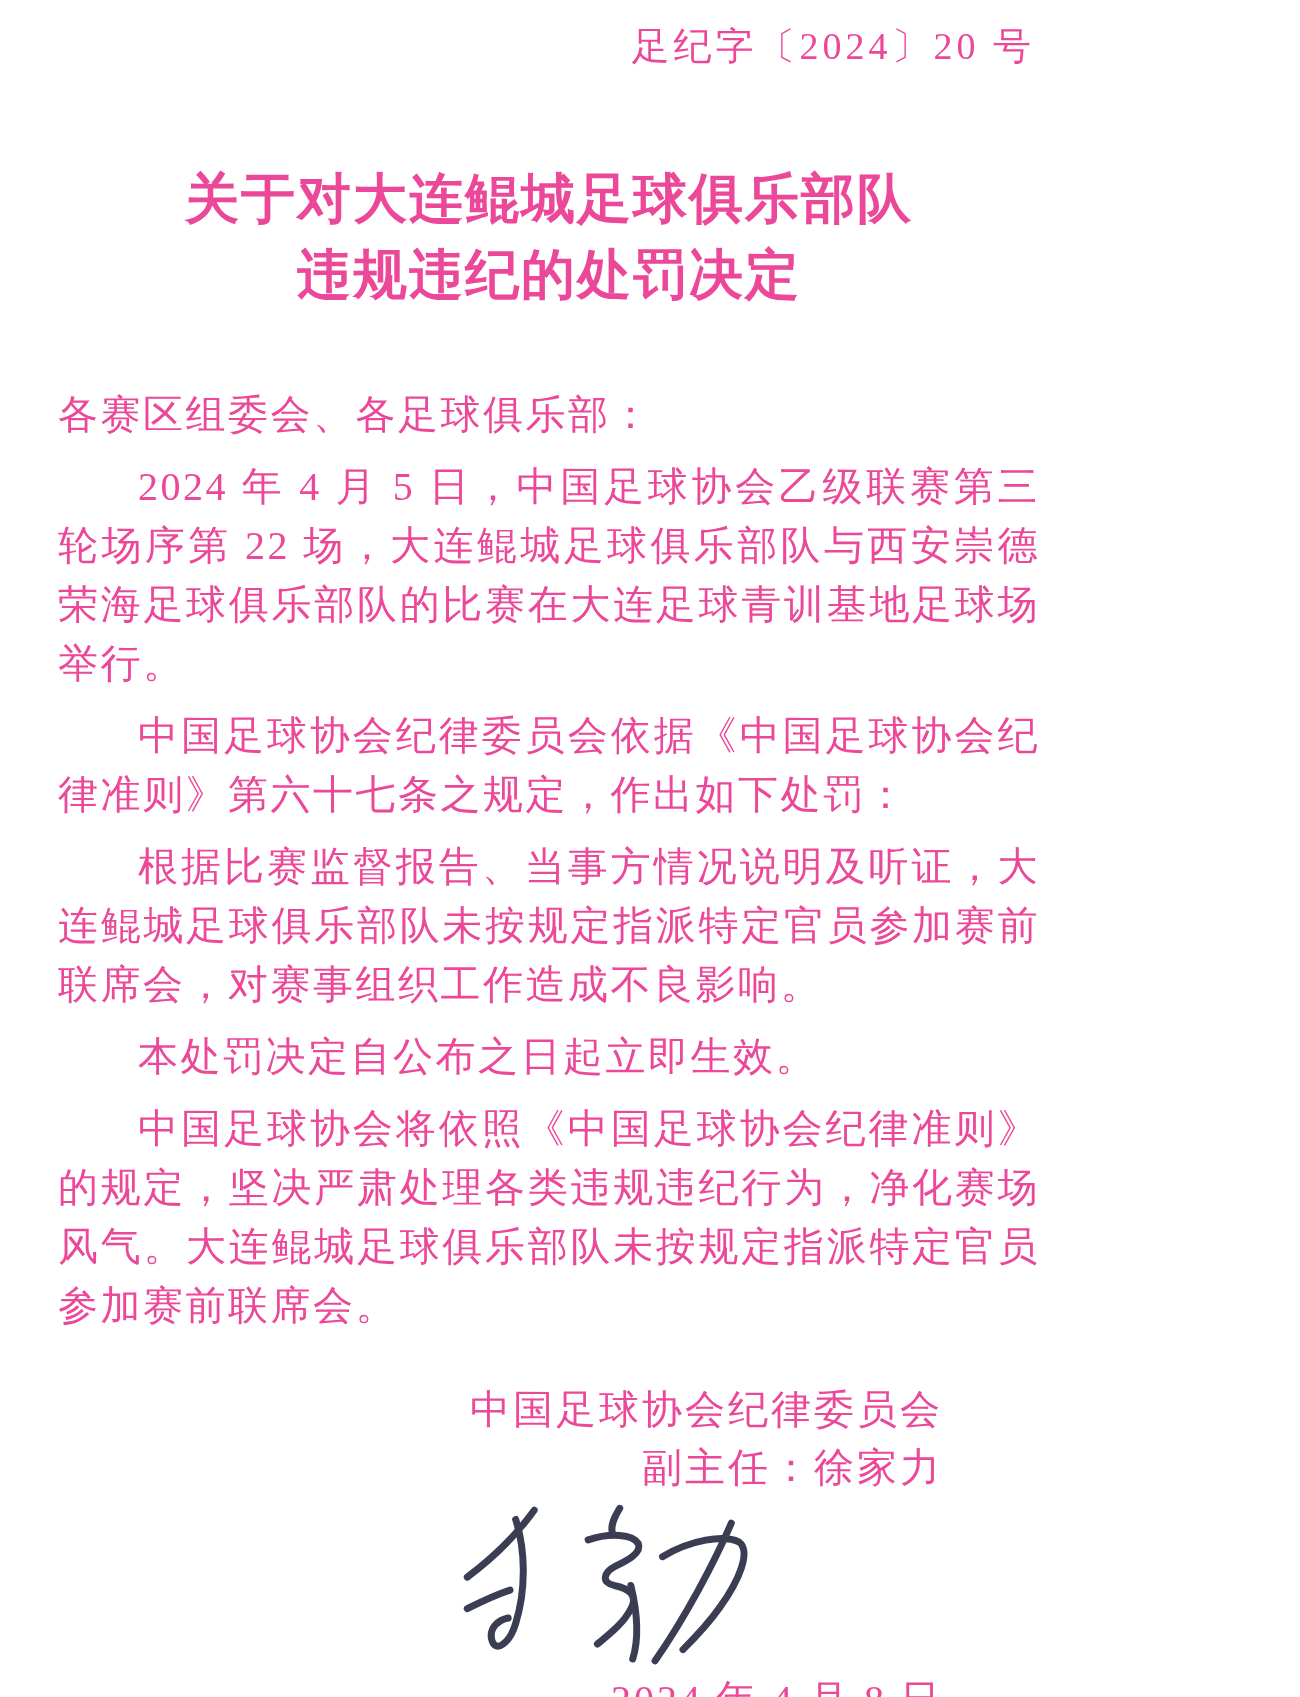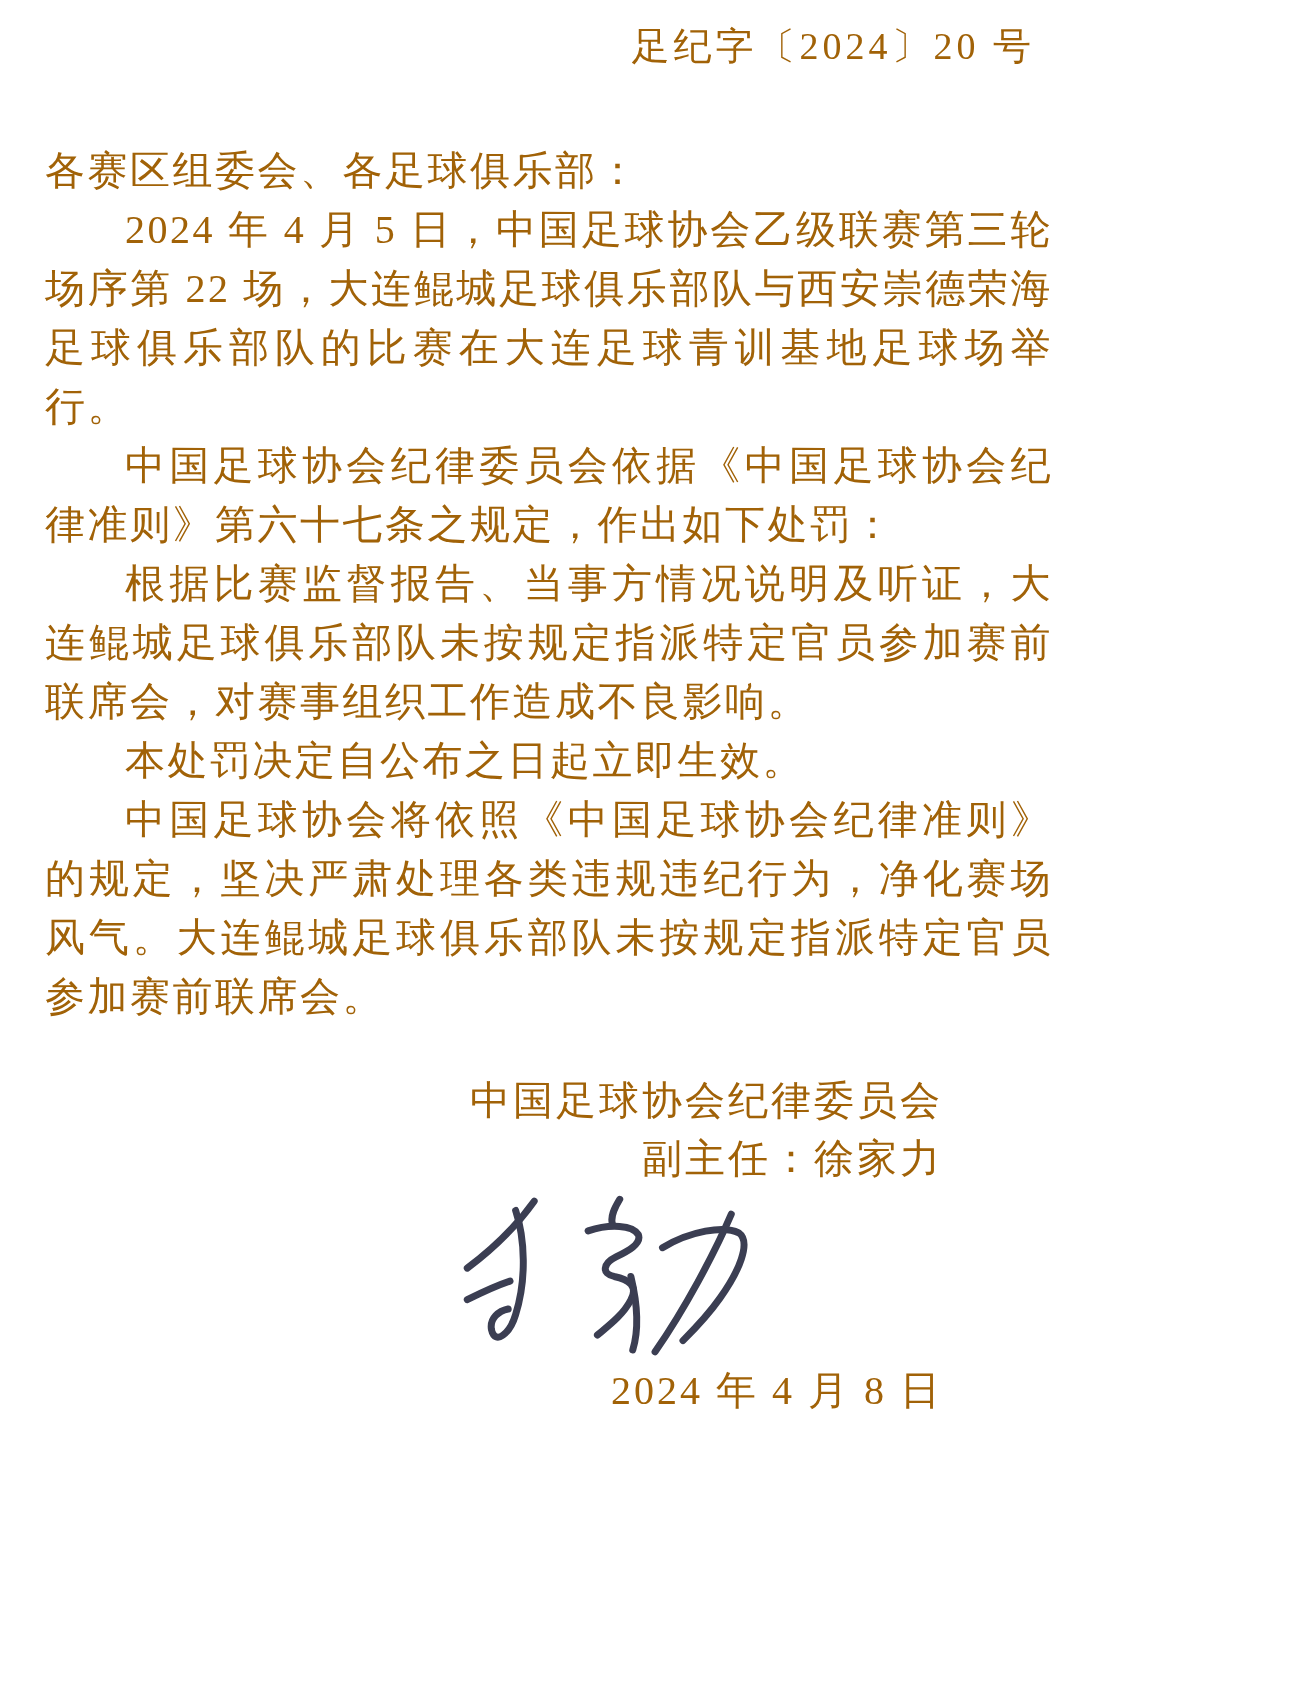--- a/index.html
+++ b/index.html
@@ -1,21 +1,21 @@
 <!DOCTYPE html>
 <html><head>
 <meta charset="utf-8">
 <style>
   html, body { margin: 0; padding: 0; background: #ffffff; }
   .page {
     position: relative;
     width: 1168px;
     height: 1697px;
     background: #ffffff;
-    color: #a16207;
+    color: #ec4899;
     font-family: "Liberation Serif", "DejaVu Serif", serif;
     box-sizing: border-box;
     overflow: hidden;
   }
   .content {
     box-sizing: border-box;
     width: 100%;
     height: 100%;
     padding: 24px 115px 0 45px;
   }
@@ -31,21 +31,21 @@
     margin: 92px 0 0 0;
     text-align: center;
     font-weight: bold;
     font-size: 54px;
     line-height: 76px;
     letter-spacing: 2px;
   }
   .title .title-line { display: block; }
   .body-text { margin-top: 72px; }
   .body-text p {
-    margin: 0;
+    margin: 13px;
     font-size: 40px;
     line-height: 59px;
     letter-spacing: 2.5px;
     text-align: justify;
     text-indent: 2em;
   }
   .body-text p.salutation { text-indent: 0; }
   .sign-block {
     width: 680px;
     margin: 46px 110px 0 auto;
@@ -65,20 +65,24 @@
   .signature-wrap svg { display: block; }
 </style>
 </head>
 <body>
 
 <div class="page">
   <div class="content">
 
     <div class="doc-number">足纪字〔2024〕20 号</div>
 
+    <h1 class="title">
+      <span class="title-line">关于对大连鲲城足球俱乐部队</span>
+      <span class="title-line">违规违纪的处罚决定</span>
+    </h1>
 
     <div class="body-text">
       <p class="salutation">各赛区组委会、各足球俱乐部：</p>
       <p>2024 年 4 月 5 日，中国足球协会乙级联赛第三轮场序第 22 场，大连鲲城足球俱乐部队与西安崇德荣海足球俱乐部队的比赛在大连足球青训基地足球场举行。</p>
       <p>中国足球协会纪律委员会依据《中国足球协会纪律准则》第六十七条之规定，作出如下处罚：</p>
       <p>根据比赛监督报告、当事方情况说明及听证，大连鲲城足球俱乐部队未按规定指派特定官员参加赛前联席会，对赛事组织工作造成不良影响。</p>
       <p>本处罚决定自公布之日起立即生效。</p>
       <p>中国足球协会将依照《中国足球协会纪律准则》的规定，坚决严肃处理各类违规违纪行为，净化赛场风气。大连鲲城足球俱乐部队未按规定指派特定官员参加赛前联席会。</p>
     </div>
 

